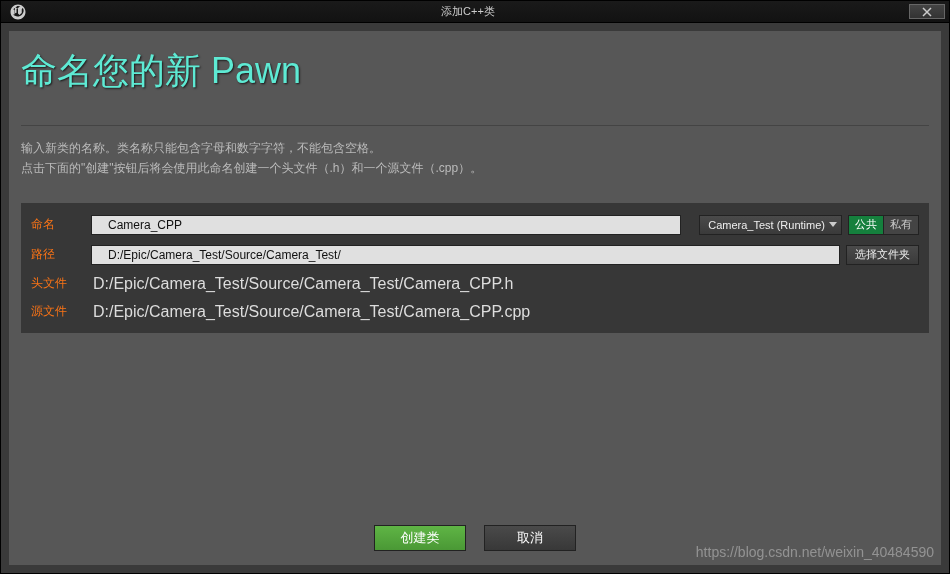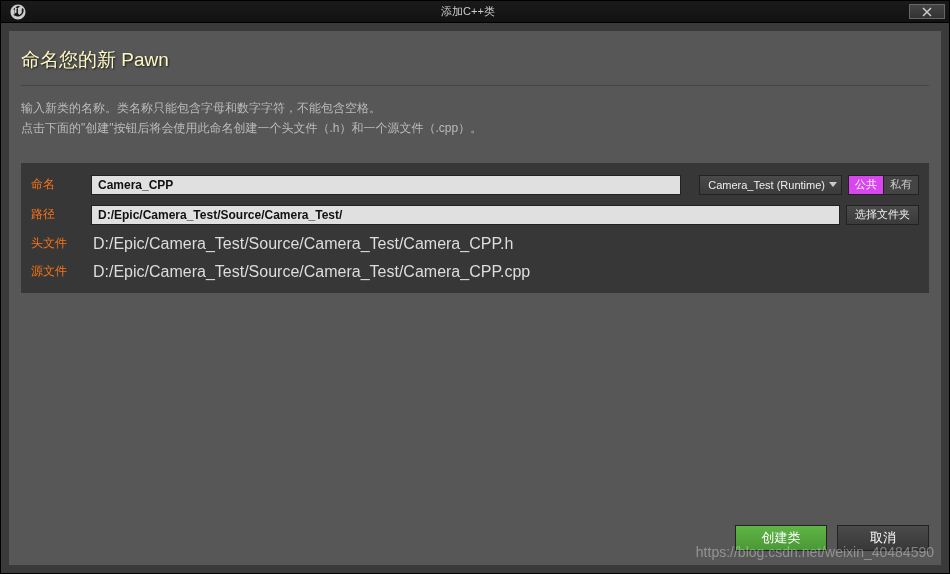--- a/index.html
+++ b/index.html
@@ -10,43 +10,43 @@
     .titlebar { height: 22px; background: linear-gradient(to bottom, #1a1a1a, #121212); display: flex; align-items: center; padding: 0 4px; border-bottom: 1px solid #000; gap: 44px; }
     .titlebar-logo { width: 18px; height: 18px; margin-left: 4px; }
     .titlebar-logo svg { fill: #ccc; }
     .titlebar-title { flex: 1; text-align: center; color: #ccc; font-size: 11px; }
     .titlebar-close { width: 36px; height: 15px; background: linear-gradient(to bottom, #444, #333); border: 1px solid #666; display: flex; align-items: center; justify-content: center; cursor: pointer; }
     .titlebar-close svg { width: 10px; height: 10px; }
     
     .content { flex: 1; background: #575757; margin: 8px; display: flex; flex-direction: column; }
     
     .header { padding: 16px 12px 10px 12px; }
-    .header h1 { color: #fef9c3; font-size: 19px; font-weight: normal; text-shadow: 1px 1px 2px rgba(0,0,0,0.7); margin-bottom: 12px; }
+    .header h1 { color: #5eead4; font-size: 36px; font-weight: normal; text-shadow: 1px 1px 2px rgba(0,0,0,0.7); margin-bottom: 29px; }
     .header-divider { border: none; border-top: 1px solid #444; margin-bottom: 12px; }
     .header p { color: #bbb; font-size: 12px; line-height: 1.7; }
     
     .form-area { background: #373737; margin: 14px 12px 0 12px; padding: 12px 10px; }
     .form-row { display: flex; align-items: center; margin-bottom: 10px; }
     .form-row:last-child { margin-bottom: 0; }
     .form-label { width: 60px; color: #f97316; font-size: 12px; }
     .form-value { flex: 1; color: #ddd; font-size: 16px; padding-left: 2px; }
     
-    .input-field { flex: 1; height: 20px; background: #e0e0e0; border: 1px solid #222; color: #111; font-size: 12px; padding: 0 6px; font-weight: bold; }
+    .input-field { flex: 1; height: 20px; background: #e0e0e0; border: 1px solid #222; color: #111; font-size: 12px; padding: 0 16px; }
     
     .dropdown { height: 20px; background: linear-gradient(to bottom, #4a4a4a, #3a3a3a); border: 1px solid #222; color: #eee; font-size: 11px; padding: 0 4px 0 8px; display: flex; align-items: center; margin-left: 18px; cursor: pointer; }
     .dropdown-arrow { margin-left: 4px; width: 0; height: 0; border-left: 4px solid transparent; border-right: 4px solid transparent; border-top: 5px solid #ccc; }
     
     .toggle-group { display: flex; margin-left: 6px; }
     .toggle-btn { height: 20px; padding: 0 6px; background: #444; border: 1px solid #222; color: #ccc; font-size: 11px; display: flex; align-items: center; cursor: pointer; }
-    .toggle-btn.active { background: #d946ef; color: #fff; }
+    .toggle-btn.active { background: #15803d; color: #fff; }
     .toggle-btn:first-child { border-right: none; }
     
     .browse-btn { height: 20px; padding: 0 8px; background: linear-gradient(to bottom, #4a4a4a, #3a3a3a); border: 1px solid #222; color: #eee; font-size: 11px; margin-left: 6px; cursor: pointer; display: flex; align-items: center; }
     
-    .footer { margin-top: auto; padding: 10px 12px 14px 12px; display: flex; justify-content: flex-end; gap: 10px; }
+    .footer { margin-top: auto; padding: 10px 12px 14px 12px; display: flex; justify-content: center; gap: 18px; }
     .footer-btn { width: 92px; height: 26px; border: 1px solid #222; color: #fff; font-size: 13px; cursor: pointer; display: flex; align-items: center; justify-content: center; }
     .btn-create { background: linear-gradient(to bottom, #5fb545, #4a9835); }
     .btn-cancel { background: linear-gradient(to bottom, #4a4a4a, #383838); }
     
     .watermark { position: absolute; bottom: 14px; right: 16px; color: rgba(220,220,220,0.45); font-size: 14px; pointer-events: none; font-family: Arial, sans-serif; }
   </style>
 </head>
 <body>
 
 <div class="window">

